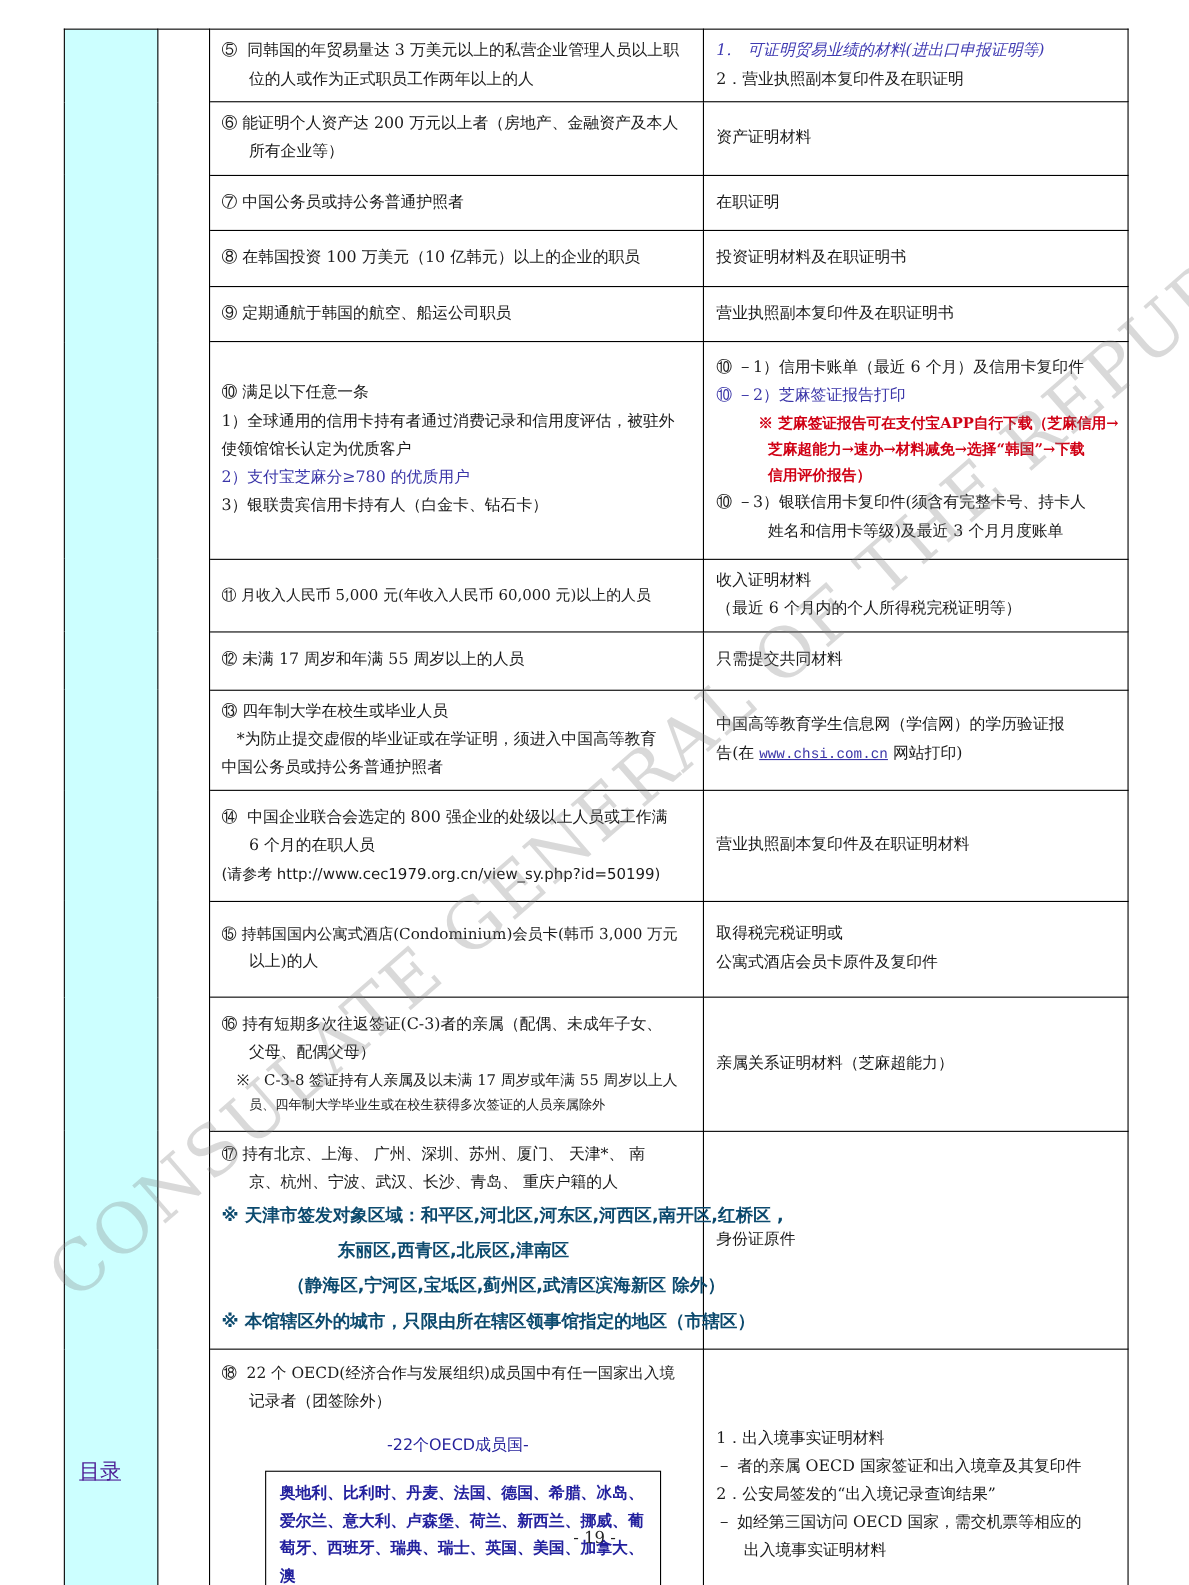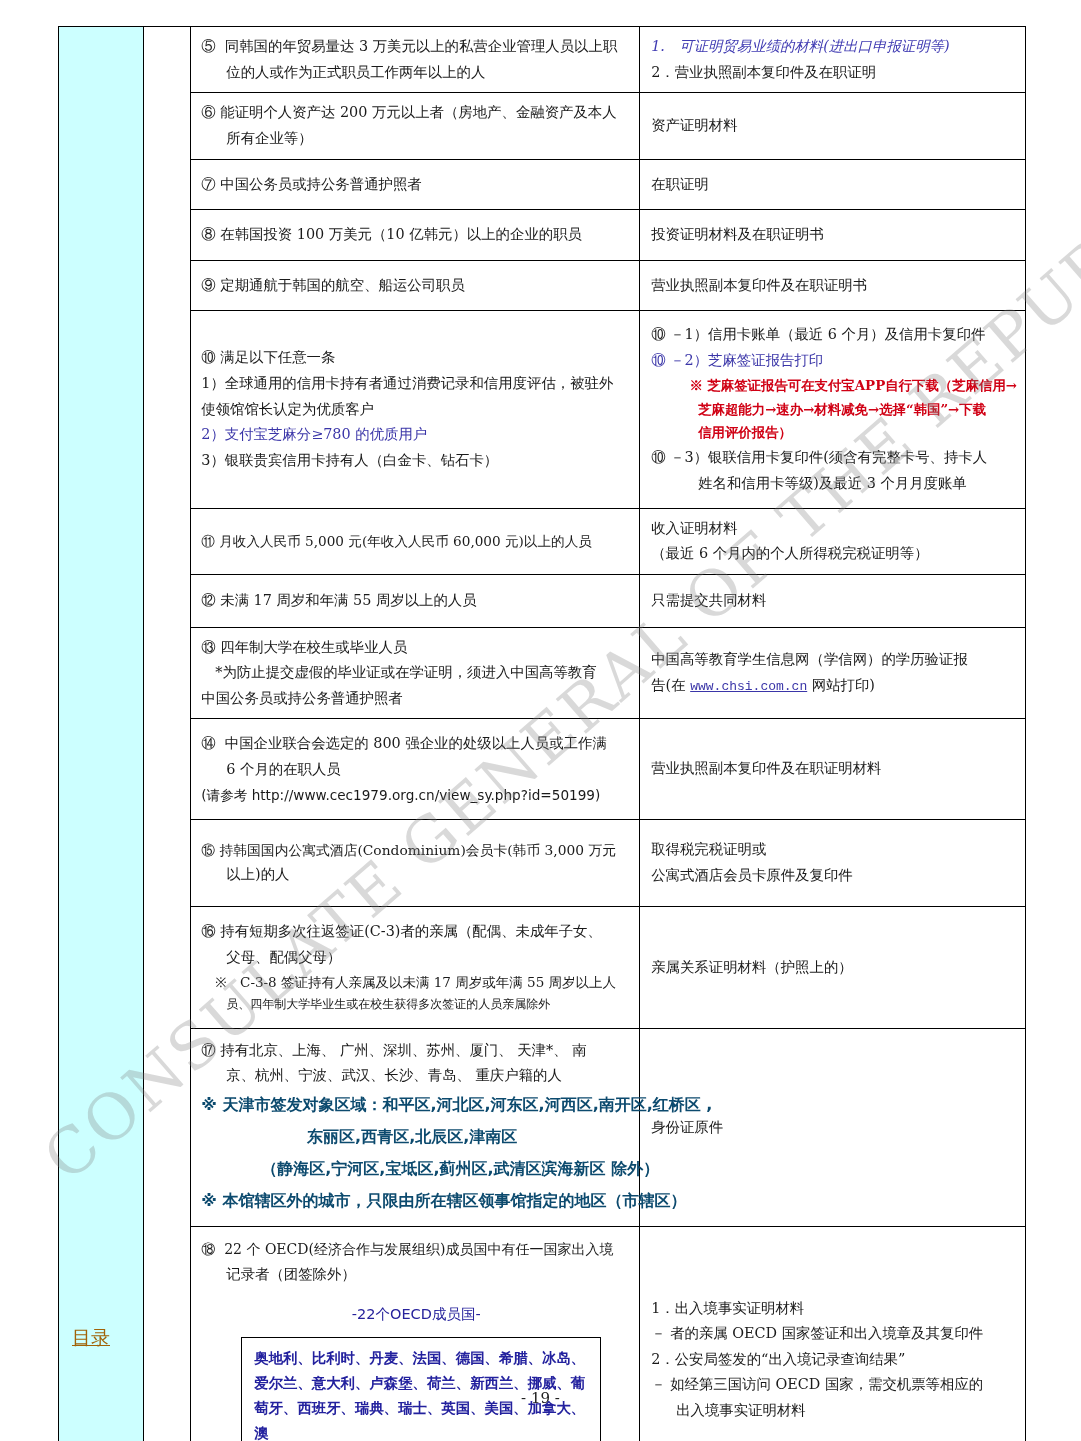--- a/index.html
+++ b/index.html
@@ -102,21 +102,21 @@
     font-weight:bold;
     color:#23219e;
     line-height:1.72;
   }
 
   
   .toc{
     position:absolute;
     left:72px; top:1325px;
     font-size:19px;
-    color:#a16207;
+    color:#4c1d95;
     text-decoration:underline;
     font-family:"DejaVu Serif","Liberation Serif",serif;
     z-index:6;
   }
   
   .pageno{
     position:absolute;
     left:0; top:1389px; width:1081px;
     text-align:center;
     font-size:15px;
@@ -313,21 +313,21 @@
       <td>
         <div class="cell" style="padding-top:12px;padding-bottom:12px;">
           <span class="ln"><span>⑯</span>&nbsp;<span>持有短期多次往返签证(C-3)者的亲属（配偶、未成年子女、</span></span>
           <span class="ln ind1">父母、配偶父母）</span>
           <span class="ln" style="padding-left:14px;font-size:13.5px;">※　C-3-8 签证持有人亲属及以未满 17 周岁或年满 55 周岁以上人</span>
           <span class="ln ind1" style="font-size:12px;">员、四年制大学毕业生或在校生获得多次签证的人员亲属除外</span>
         </div>
       </td>
       <td>
         <div class="cell rt">
-                <span class="ln">亲属关系证明材料（护照上的）</span>
+                <span class="ln">亲属关系证明材料（芝麻超能力）</span>
               </div>
       </td>
     </tr>
 
     <tr>
       <td>
         <div class="cell" style="padding-top:9px;padding-bottom:9px;">
           <span class="ln"><span>⑰</span>&nbsp;<span>持有北京、上海、 广州、深圳、苏州、厦门、 天津*、 南</span></span>
           <span class="ln ind1">京、杭州、宁波、武汉、长沙、青岛、 重庆户籍的人</span>
           <span class="ln note-blue">※ 天津市签发对象区域：和平区,河北区,河东区,河西区,南开区,红桥区 ,</span>

